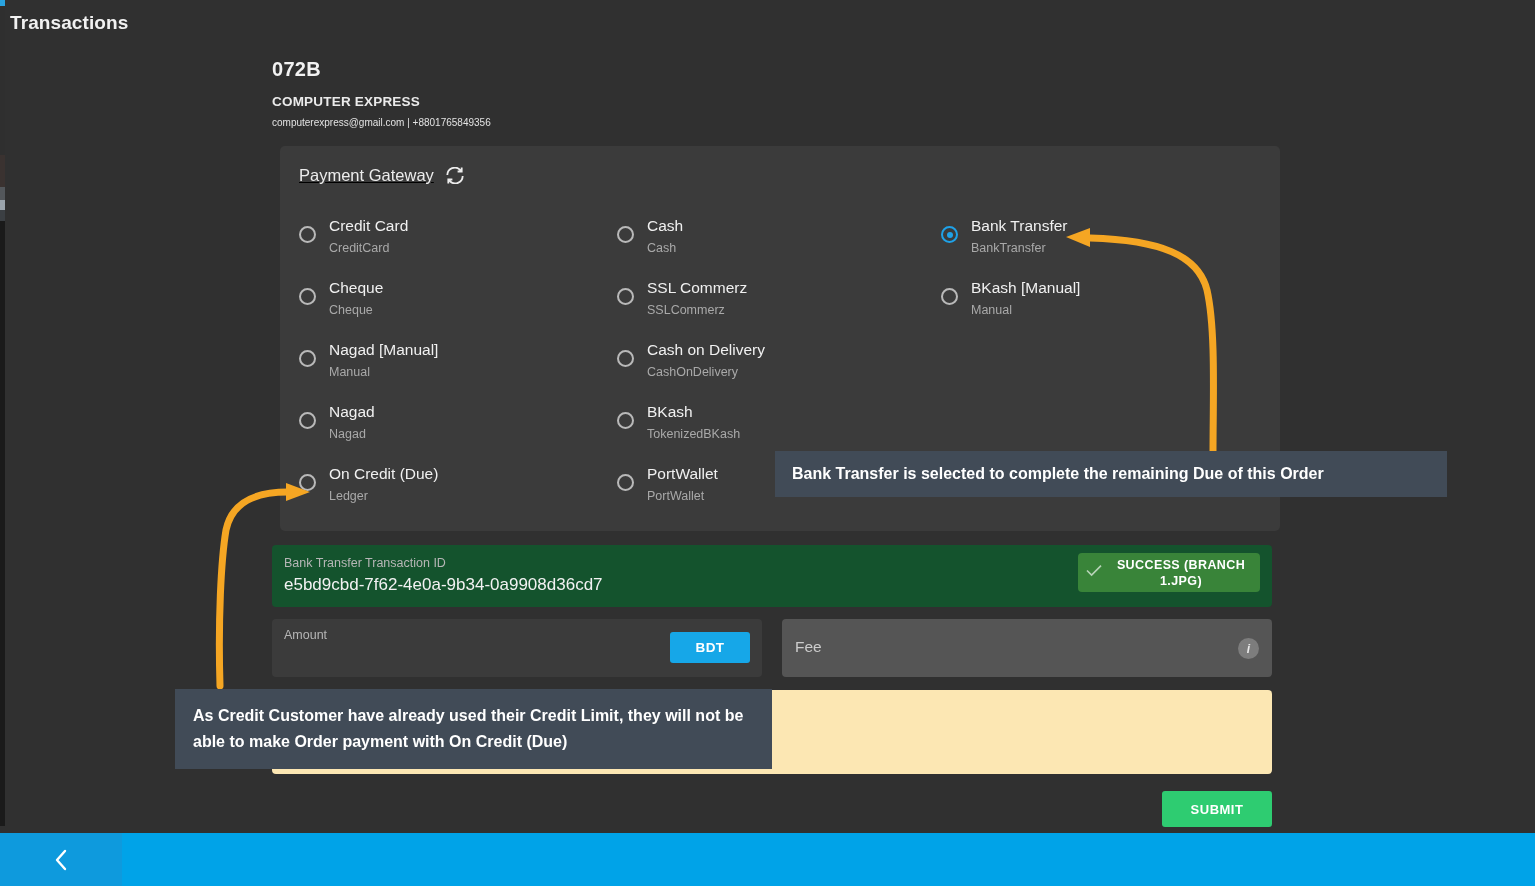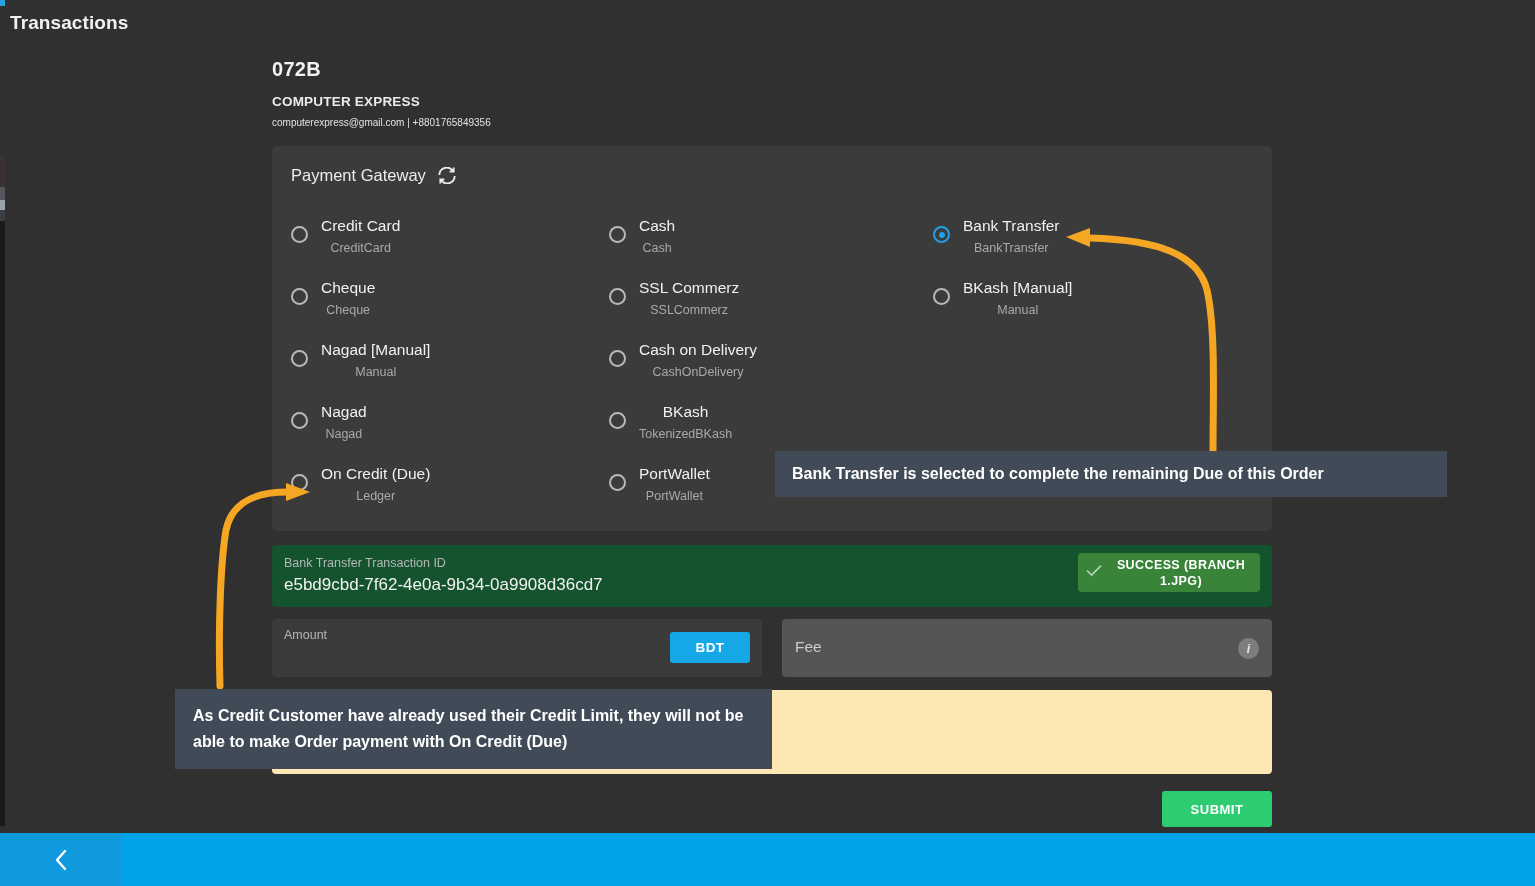--- a/index.html
+++ b/index.html
@@ -31,35 +31,35 @@
 
   
   .content { position: absolute; left: 272px; top: 58px; width: 1000px; }
 
   .order-code { font-size: 20px; font-weight: bold; color: #f2f2f2; letter-spacing: .3px; }
   .merchant { font-size: 13.5px; font-weight: bold; color: #eaeaea; margin-top: 13px; letter-spacing: .2px; }
   .contact { font-size: 10px; color: #e2e2e2; margin-top: 8px; }
 
   
   .gateway-panel {
-    position: absolute; left: 272px; top: 146px;
+    position: absolute; left: 280px; top: 146px;
     width: 1000px; height: 385px;
-    background: #3b3b3b; border-radius: 5px;
+    background: #3b3b3b; border-radius: 5px; text-decoration: underline;
   }
   .gateway-head {
     display: flex; align-items: center; gap: 11px;
     padding: 20px 0 0 19px;
     font-size: 16.5px; color: #ececec;
   }
   .sync-icon { display: inline-flex; }
 
   .gateway-grid {
     position: absolute; left: 19px; top: 62px;
     width: 962px;
-    display: grid; grid-template-columns: 318px 324px 320px; text-align: center;
+    display: grid; grid-template-columns: 318px 324px 320px;
   }
   .opt-col { display: flex; flex-direction: column; }
   .opt {
     display: flex; align-items: flex-start; gap: 13px;
     height: 62px; cursor: pointer;
   }
   .radio {
     flex: 0 0 auto; width: 17px; height: 17px; margin-top: 18px;
     border-radius: 50%; border: 2px solid #b9b9b9; background: transparent;
     position: relative;

